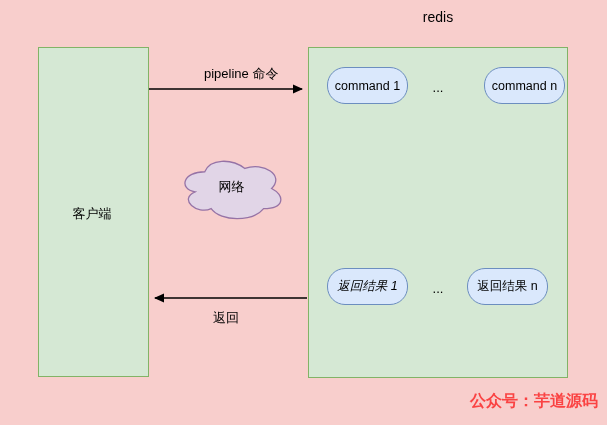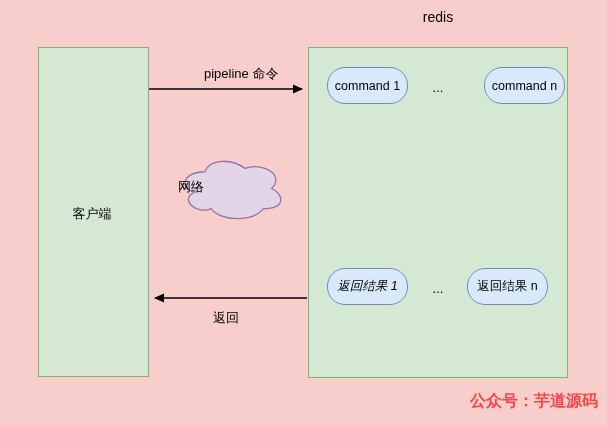--- a/index.html
+++ b/index.html
@@ -74,20 +74,21 @@
     font-size: 13px;
     color: #000000;
     white-space: nowrap;
   }
   .pipeline-label { left: 204px; top: 65px; }
   .return-label   { left: 213px; top: 309px; }
 
   .cloud-label {
     position: absolute;
     left: 178px; top: 178px; width: 107px;
+    text-align: center;
     font-size: 13px;
     color: #000000;
   }
 
   .watermark {
     position: absolute;
     right: 9px; top: 391px;
     font-family: "Liberation Serif", "DejaVu Serif", serif;
     font-size: 16px;
     font-weight: bold;

